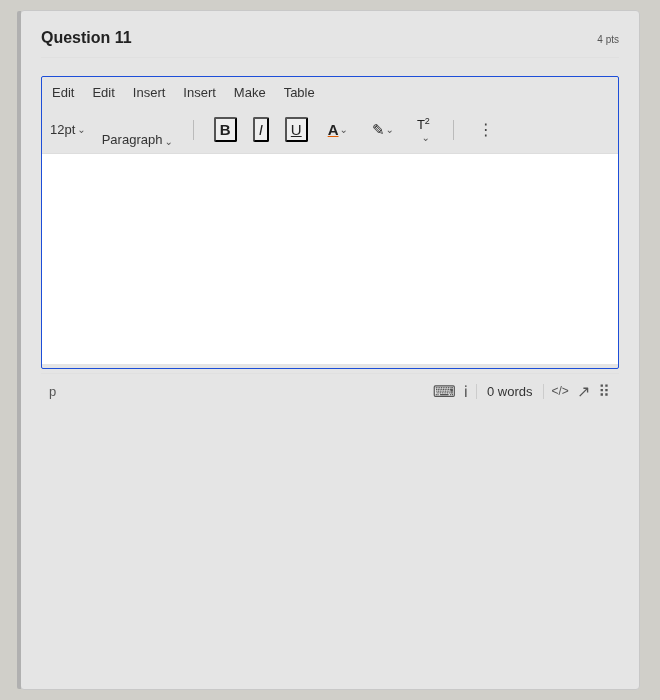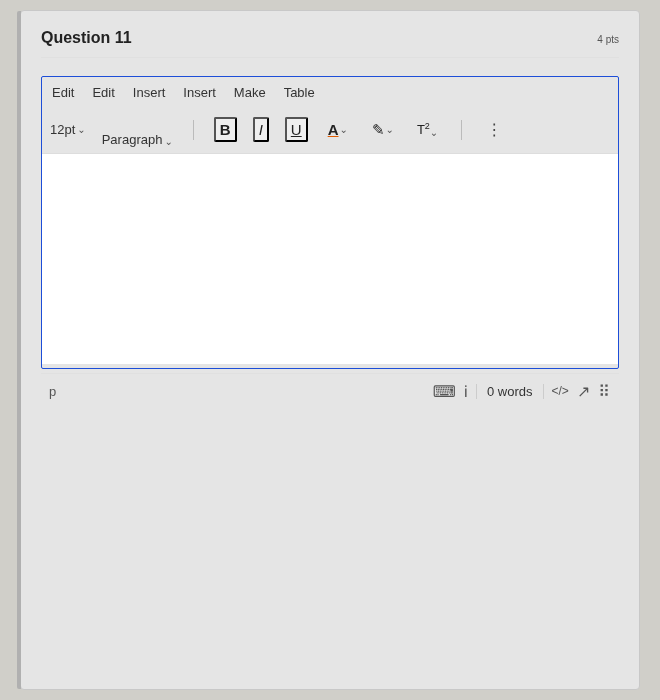--- a/index.html
+++ b/index.html
@@ -208,20 +208,21 @@
       letter-spacing: 1px;
     }
     .toolbar-superscript {
       font-size: 13px;
       cursor: pointer;
       color: #222;
       padding: 2px 3px;
       display: flex;
       align-items: flex-end;
       gap: 0;
+      flex-direction: column;
     }
     .toolbar-superscript sup {
       font-size: 9px;
     }
   </style>
 </head>
 <body>
 
 <div class="page-wrapper">
   <div class="card">

